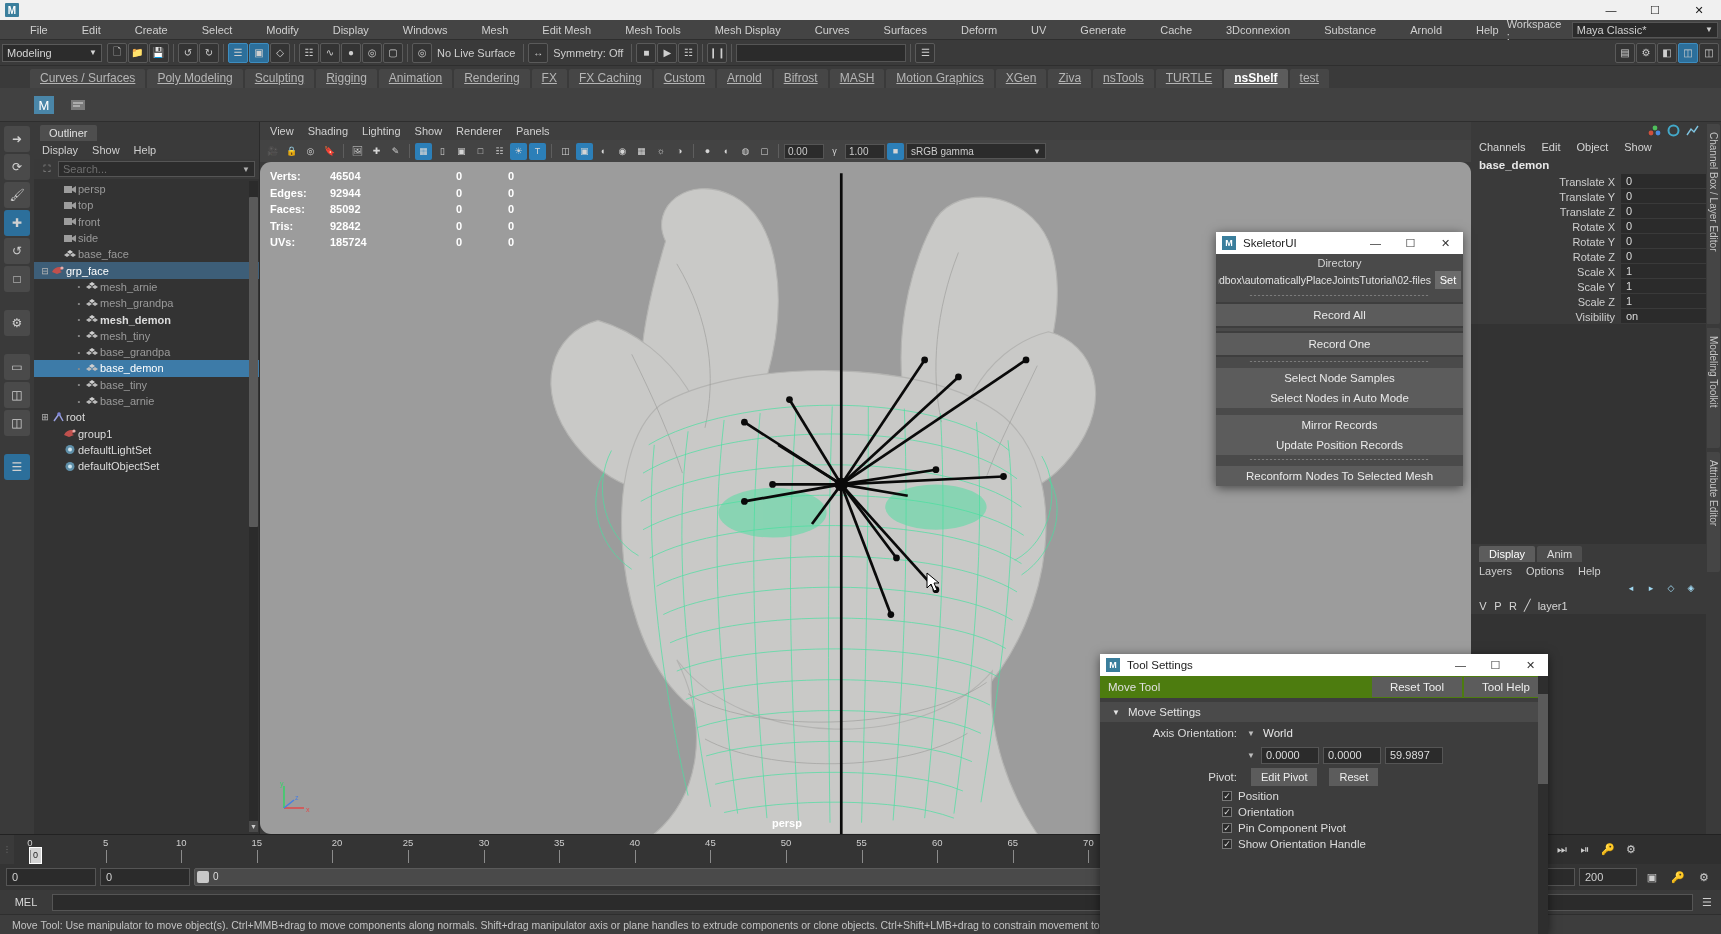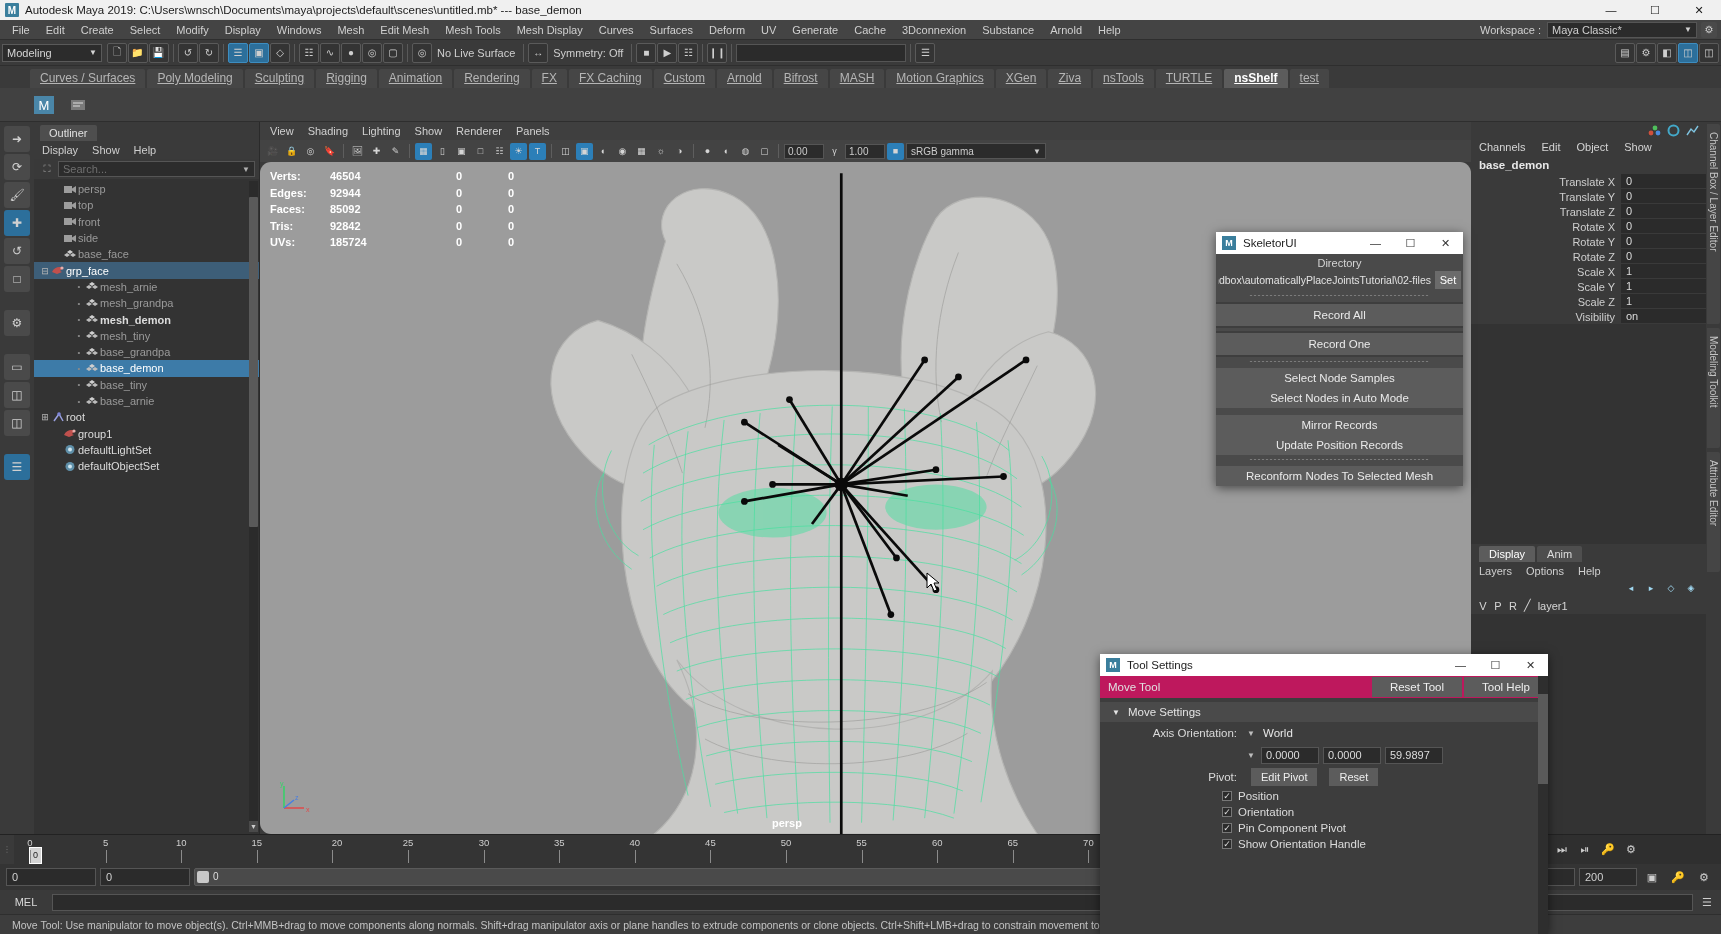--- a/index.html
+++ b/index.html
@@ -28,21 +28,21 @@
   .titlebar .winbtns div {
     width: 44px; display: flex; align-items: center; justify-content: center;
     font-size: 11px; color: #202020;
   }
 
   
   .menubar {
     height: 20px; background: #444; display: flex; align-items: center;
     padding-left: 4px; flex: none; border-bottom: 1px solid #2e2e2e;
   }
-  .menubar .mi { padding: 8px 8px; line-height: 20px; font-size: 11px; color: #d0d0d0; white-space: nowrap; }
+  .menubar .mi { padding: 8px 8px; line-height: 20px; font-size: 11px; color: #d0d0d0; white-space: nowrap; margin-left: 18px; }
   .menubar .wsarea { margin-left: auto; display: flex; align-items: center; padding-right: 4px; }
   .menubar .wslabel { font-size: 11px; color: #d0d0d0; padding-right: 6px; }
   .menubar .wsbox {
     background: #2b2b2b; border: 1px solid #555; width: 150px; height: 16px;
     font-size: 11px; color: #d0d0d0; padding: 0 4px; line-height: 14px;
     display:flex; align-items:center; justify-content:space-between;
   }
   .menubar .wsbox .cv { font-size: 8px; }
   .menubar .gear { width: 16px; height: 16px; margin-left: 4px; background:#4a4a4a; border-radius:2px;
                    display:flex;align-items:center;justify-content:center;font-size:10px;color:#cfcfcf;}
@@ -254,21 +254,21 @@
                       background:#4a4a4a; height:11px; overflow:hidden; line-height:9px;}
   #skeletor .bigbtn { height: 22px; background:#5c5c5c; color:#eaeaea; font-size:11.5px;
                       display:flex; align-items:center; justify-content:center; margin:2px 0; }
   #skeletor .rowbtn { height: 20px; background:#5c5c5c; color:#eaeaea; font-size:11.5px;
                       display:flex; align-items:center; justify-content:center; }
   #skeletor .spacer { height: 7px; background:#4a4a4a; }
   #skeletor .thin { height: 3px; background:#4a4a4a; }
 
   
   #toolsettings { left: 1100px; top: 654px; width: 448px; height: 280px; background:#3d3d3d; }
-  #toolsettings .tsbar { height: 22px; background: #be185d; display:flex; align-items:center;
+  #toolsettings .tsbar { height: 22px; background: #4d7c0f; display:flex; align-items:center;
                          padding-left: 8px; font-size:11.5px; color:#e0e0e0; gap: 2px; }
   #toolsettings .tsbar .sp { flex:1; }
   #toolsettings .tsbtn { height: 20px; background:#5c5c5c; color:#eee; font-size:11.5px;
                          padding: 0 18px; display:flex; align-items:center; justify-content:center; }
   #toolsettings .frm { height: 20px; background:#4a4a4a; display:flex; align-items:center;
                        gap:8px; padding-left:12px; font-size:11.5px; color:#e4e4e4; margin-top:4px;}
   #toolsettings .frm .ar { font-size:8px; }
   #toolsettings .prow { display:flex; align-items:center; height: 22px; font-size:11.5px; color:#dadada; }
   #toolsettings .plabel { width: 145px; text-align:right; padding-right:8px; }
   #toolsettings .pdrop { width: 12px; text-align:center; font-size:8px; color:#bdbdbd;}
@@ -288,21 +288,20 @@
 
   .cursor { position: absolute; left: 666px; top: 410px; width: 16px; height: 22px; }
 </style>
 </head>
 <body>
 
 <div id="app">
 
   <div class="titlebar">
     <div class="mayaicon">M</div>
-    <div class="tt">Autodesk Maya 2019: C:\Users\wnsch\Documents\maya\projects\default\scenes\untitled.mb*   ---   base_demon</div>
     <div class="winbtns">
       <div>—</div>
       <div>☐</div>
       <div class="close">✕</div>
     </div>
   </div>
 
   <div class="menubar">
     <div class="mi">File</div>
     <div class="mi">Edit</div>

